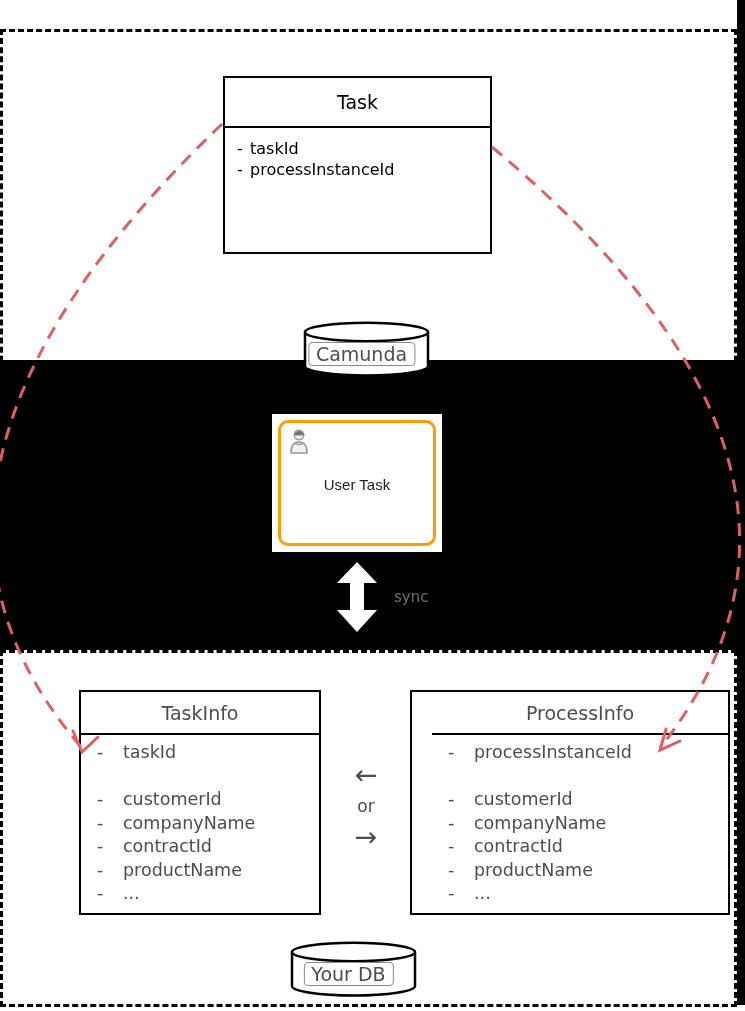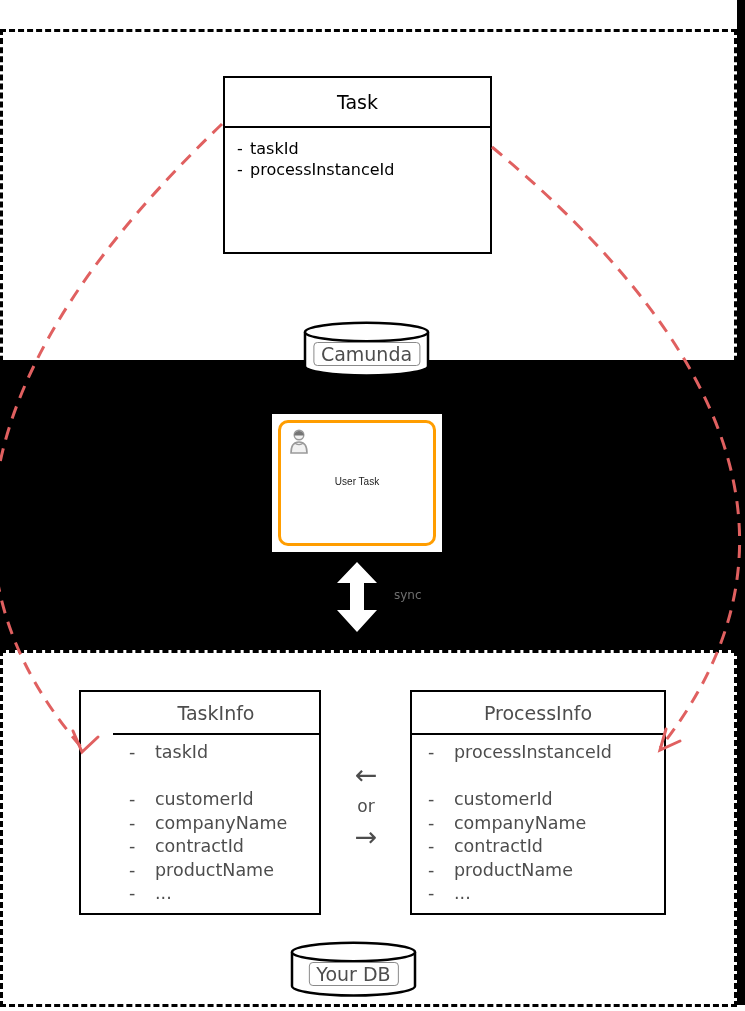--- a/index.html
+++ b/index.html
@@ -13,52 +13,52 @@
   #band{position:absolute;left:0;top:360px;width:745px;height:290px;background:#000;}
   #section-bottom{top:650px;width:737px;height:357px;}
   #right-strip{position:absolute;right:0;top:0;width:8px;height:1005px;background:#000;z-index:2;}
 
   
   .class-box{position:absolute;box-sizing:border-box;border:2px solid #000;background:#fff;z-index:3;}
   .class-box .hdr{border-bottom:2px solid #000;text-align:center;display:flex;
                   align-items:center;justify-content:center;}
   #task-box{left:220px;top:44px;width:269px;height:178px;}
   #task-box .hdr{height:48px;font-size:19px;color:#000;}
-  #taskinfo-box{left:76px;top:37px;width:242px;height:225px;padding-left:32px;}
-  #processinfo-box{left:407px;top:37px;width:256px;height:225px;}
+  #taskinfo-box{left:76px;top:37px;width:242px;height:225px;}
+  #processinfo-box{left:407px;top:37px;width:320px;height:225px;padding-left:20px;}
   #taskinfo-box .hdr,#processinfo-box .hdr{height:41px;font-size:19px;color:#4d4d4d;}
 
   .attrs{padding-top:10px;}
   .attr-row{display:flex;white-space:pre;}
   .attrs.dark .attr-row{font-size:16px;line-height:21px;color:#000;padding-left:12px;}
   .attrs.dark .dash{width:13px;}
   .attrs.gray{padding-top:6px;}
   .attrs.gray .attr-row{font-size:17.5px;line-height:23.5px;color:#4d4d4d;padding-left:16px;}
   .attrs.gray .dash{width:26px;}
 
   
-  .cyl{position:absolute;width:127px;height:56px;z-index:3;}
+  .cyl{position:absolute;width:105px;height:56px;z-index:3;padding-left:12px;}
   .cyl svg{position:absolute;left:0;top:0;}
   .cyl .db-label{position:absolute;left:50%;transform:translateX(-50%);top:21px;
                  background:#fff;border:1.5px solid #8a8a8a;border-radius:4px;
                  padding:0 7px;font-size:19px;color:#4d4d4d;white-space:nowrap;}
   #camunda-cyl{left:300px;top:289px;}
   #yourdb-cyl{left:287px;top:288px;}
 
   
   #usertask-patch{position:absolute;left:272px;top:54px;width:170px;height:138px;background:#fff;}
   #usertask-box{position:absolute;left:6px;top:6px;right:6px;bottom:6px;
                 border:3px solid #ff9d00;border-radius:10px;background:#fff;}
   #usertask-label{position:absolute;left:0;right:0;top:53px;text-align:center;
-                  font-family:"Liberation Sans",sans-serif;font-size:10px;color:#222;}
+                  font-family:"Liberation Sans",sans-serif;font-size:15px;color:#222;}
   #usertask-icon{position:absolute;left:7px;top:5px;}
 
   
   #sync-arrow{position:absolute;left:334px;top:201px;}
-  #sync-label{position:absolute;left:394px;top:228px;font-size:12px;color:#6f6f6f;}
+  #sync-label{position:absolute;left:394px;top:228px;font-size:15px;color:#6f6f6f;}
 
   
   #or-selector{position:absolute;left:337px;top:106px;width:52px;text-align:center;
                color:#4d4d4d;z-index:3;}
   #or-selector .arrow{font-size:27px;line-height:32px;}
   #or-selector .or-word{font-size:17px;line-height:30px;}
 
   
   #overlay{position:absolute;left:0;top:0;z-index:4;pointer-events:none;}
 </style>

